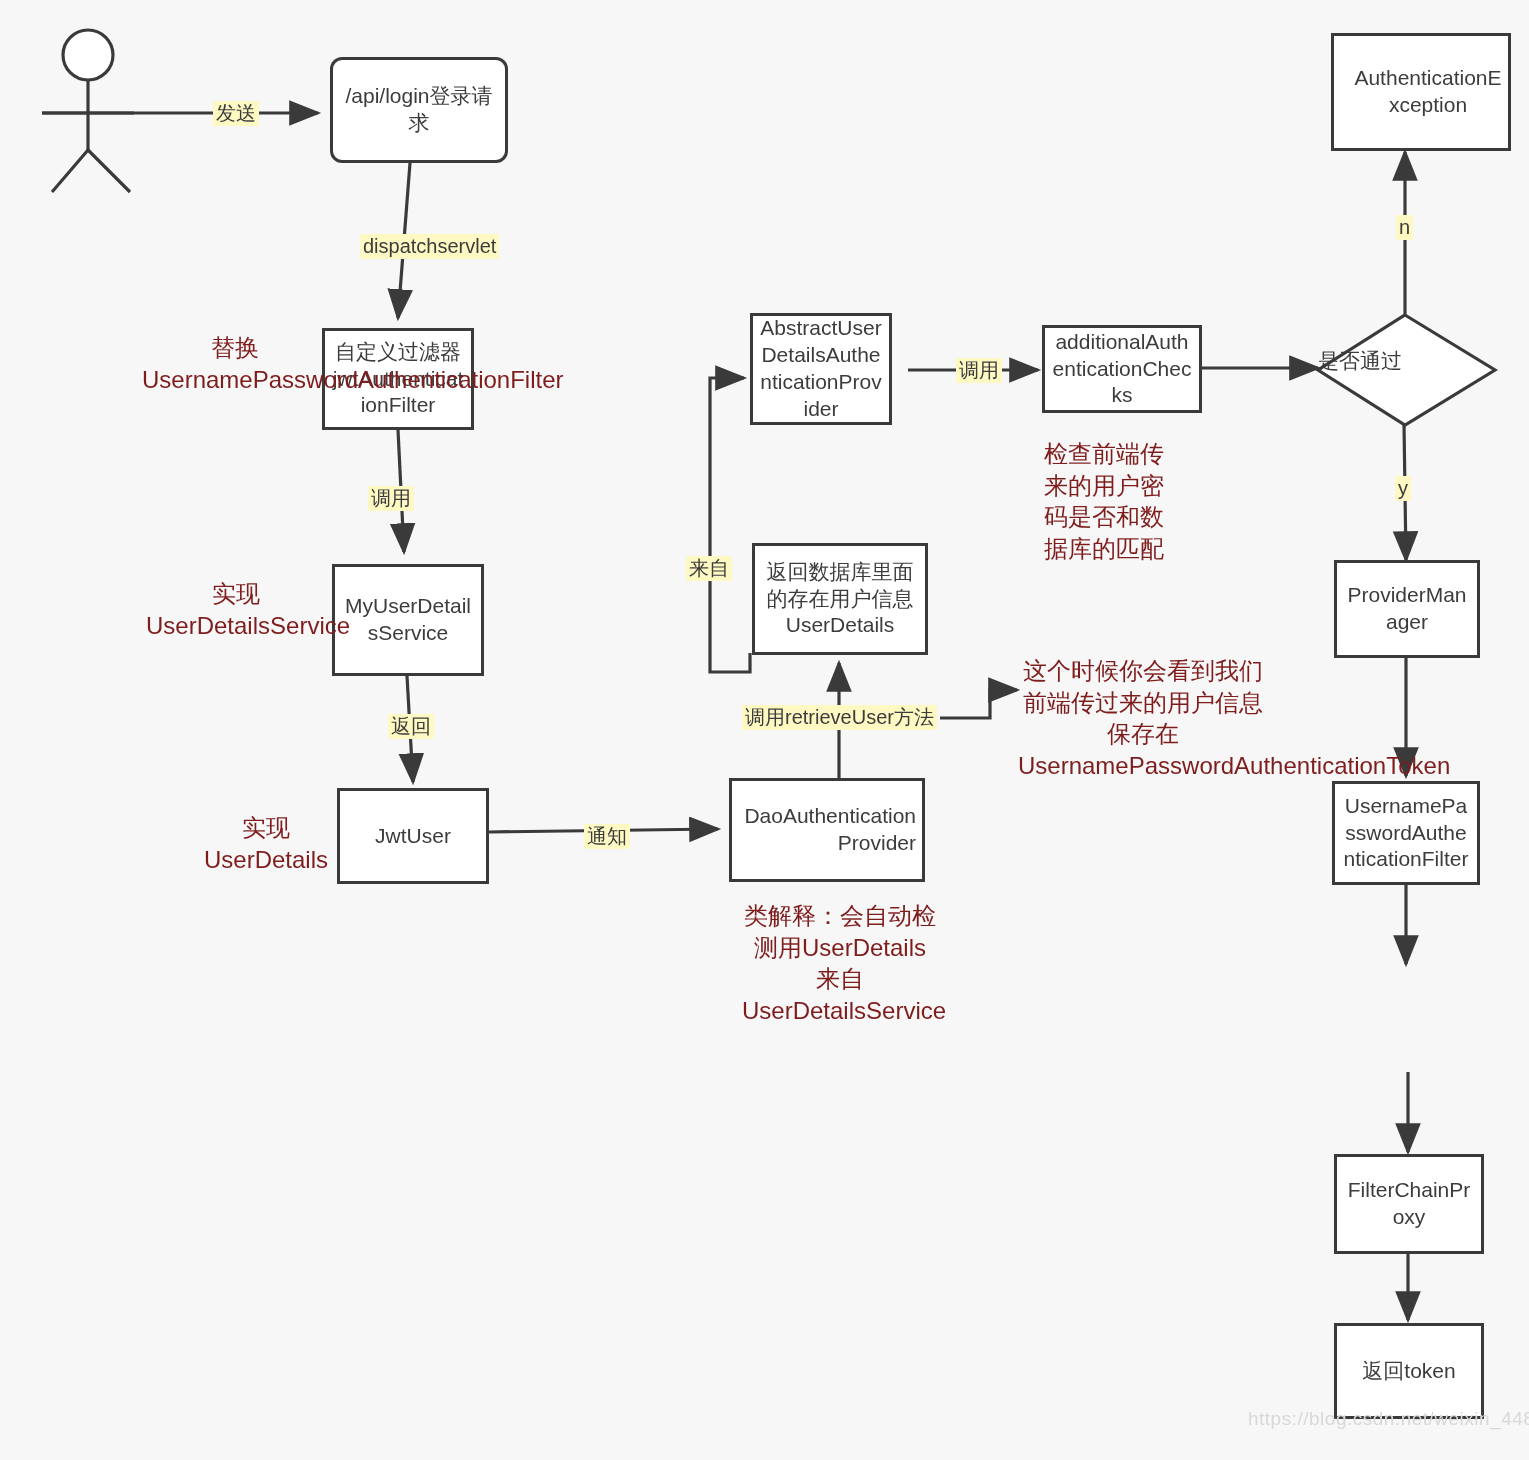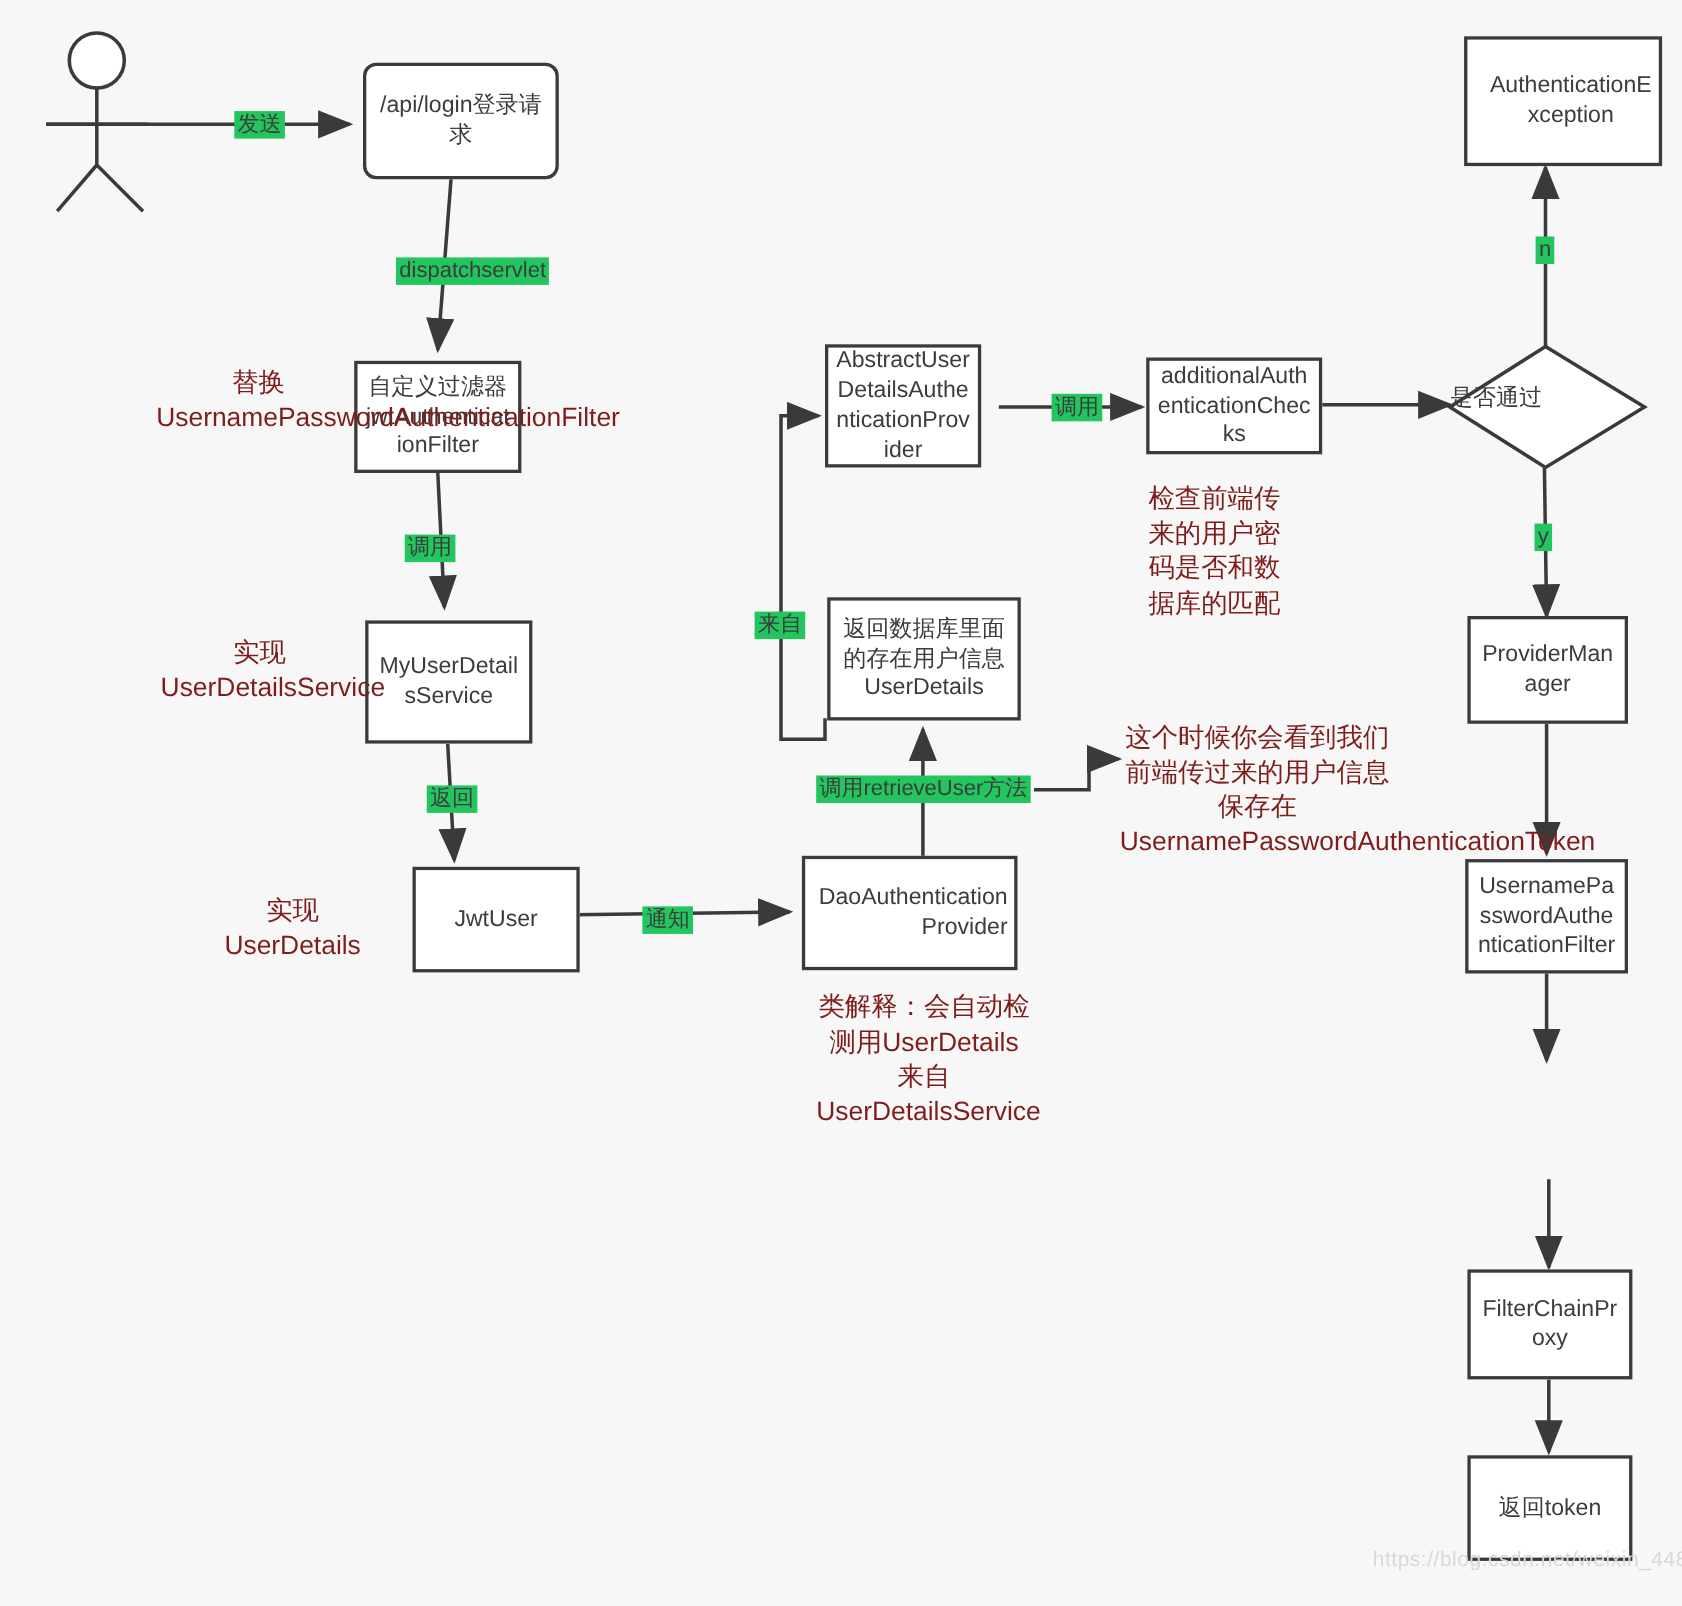--- a/index.html
+++ b/index.html
@@ -53,21 +53,21 @@
     box-sizing: border-box;
   }
   .note.left-col {
     text-align: center;
   }
   .edge-label {
     position: absolute;
     color: #3c3c3c;
     font-size: 20px;
     line-height: 1.25;
-    background: #22c55e;
+    background: #fef9c3;
     padding: 0 3px;
     text-align: center;
     white-space: nowrap;
   }
   .diamond-wrap {
     position: absolute;
   }
   .diamond-label {
     position: absolute;
     width: 100%;
@@ -149,21 +149,21 @@
   </div>
 
   <div class="node" style="left:322px; top:328px; width:152px; height:102px;">
     <span>自定义过滤器jwtAuthenticationFilter</span>
   </div>
 
   <div class="node" style="left:332px; top:564px; width:152px; height:112px;">
     <span>MyUserDetailsService</span>
   </div>
 
-  <div class="node" style="left:337px; top:788px; width:152px; height:96px;margin-left:38px;">
+  <div class="node" style="left:337px; top:788px; width:152px; height:96px;">
     <span>JwtUser</span>
   </div>
 
   <div class="node" style="left:750px; top:313px; width:142px; height:112px;">
     <span>AbstractUserDetailsAuthenticationProvider</span>
   </div>
 
   <div class="node" style="left:1042px; top:325px; width:160px; height:88px;">
     <span>additionalAuthenticationChecks</span>
   </div>

